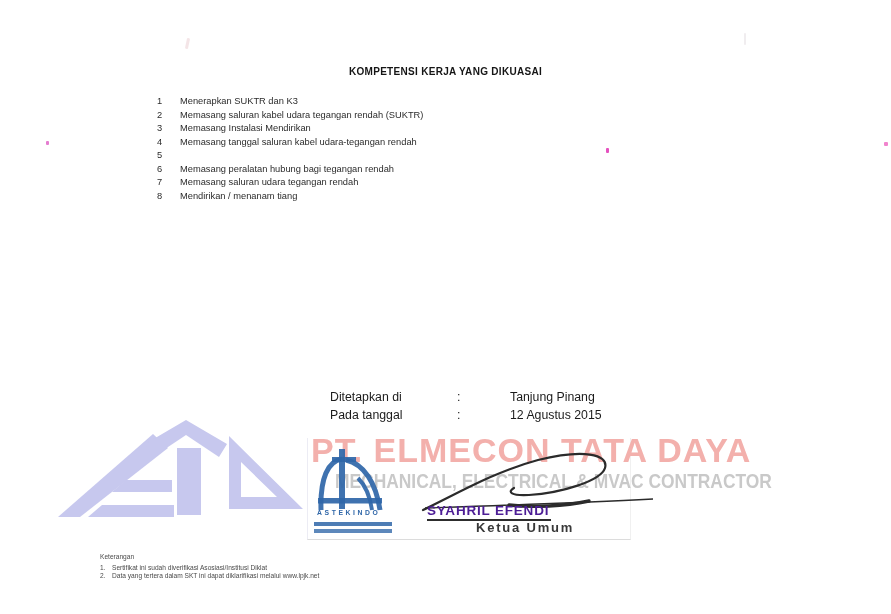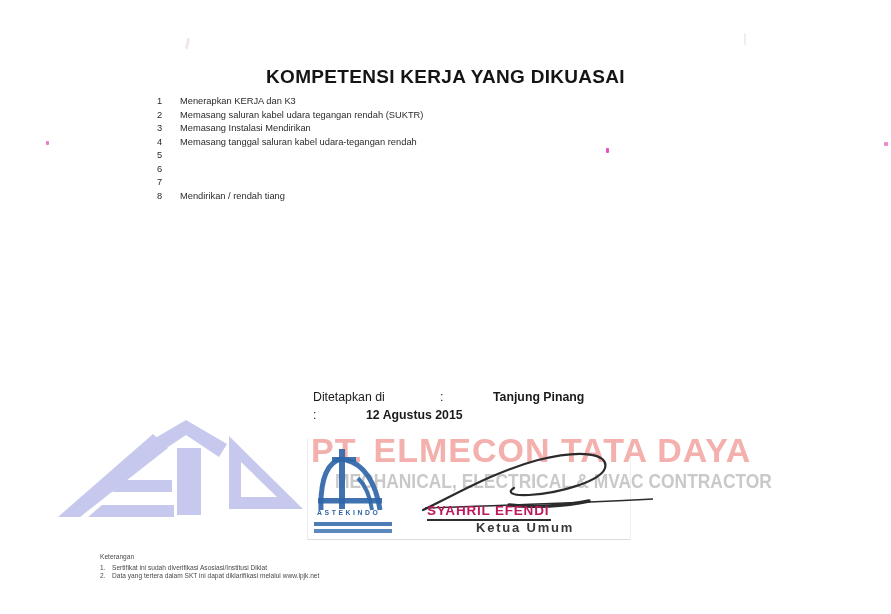--- a/index.html
+++ b/index.html
@@ -1,33 +1,33 @@
 <!DOCTYPE html>
 <html style="--wm-red: #f3b0ac; --wm-gray: #c9c9c9; --lavender: #c7c8ee; --stamp-blue: #2f66a8;"><head>
 <meta charset="utf-8">
 <style>
   html,body{margin:0;padding:0;background:#fff;}
   .page{position:relative;width:891px;height:614px;background:#fff;overflow:hidden;
         font-family:"Liberation Sans",sans-serif;color:#222;}
 
   
   .doc-title{position:absolute;left:0;top:66px;width:100%;text-align:center;
-             font-size:19px;font-weight:bold;letter-spacing:.3px;color:#151515;}
+             font-size:10px;font-weight:bold;letter-spacing:.3px;color:#151515;}
 
   
   .comp-list{position:absolute;left:157px;top:96px;}
   .comp-row{display:flex;height:13.55px;font-size:9.3px;color:#2b2b2b;line-height:11px;}
   .comp-no{width:23px;flex:none;}
 
   
-  .issuance{position:absolute;left:313px;top:390px;font-size:12.3px;color:#1b1b1b;}
+  .issuance{position:absolute;left:330px;top:390px;font-size:12.3px;color:#1b1b1b;}
   .iss-row{display:flex;height:18.3px;line-height:15px;}
   .iss-label{width:127px;flex:none;}
   .iss-colon{width:53px;flex:none;}
-  .iss-value{font-weight:bold;}
+  .iss-value{font-weight:normal;}
 
   
   .etd-logo{position:absolute;left:50px;top:418px;width:265px;height:122px;z-index:1;}
   .etd-logo path,.etd-logo polygon{fill:var(--lavender,#c7c8ee);}
 
   
   .stamp-panel{position:absolute;left:307px;top:438px;width:322px;height:101px;background:#fff;
                border-left:1px solid #ececf4;border-right:1px solid #f0f0f0;border-bottom:1px solid #dcdcdc;z-index:2;}
 
   
@@ -44,21 +44,21 @@
   .stamp-text{position:absolute;left:317px;top:509px;z-index:4;font-size:6.8px;font-weight:bold;
               letter-spacing:2.6px;white-space:nowrap;color:var(--stamp-blue,#2f66a8);}
   .stamp-bar{position:absolute;z-index:4;height:4px;width:78px;left:314px;
              background:var(--stamp-blue,#2f66a8);}
   .stamp-bar.b1{top:522px;opacity:.85;}
   .stamp-bar.b2{top:529px;opacity:.78;}
 
   
   .sig-scribble{position:absolute;left:413px;top:448px;width:245px;height:72px;z-index:5;}
   .sig-name{position:absolute;left:427px;top:503px;z-index:5;font-size:13.5px;font-weight:bold;
-            letter-spacing:.8px;color:#be185d;border-bottom:2px solid #2d2d2d;padding:0 2px 1px 0;}
+            letter-spacing:.8px;color:#4c1d95;border-bottom:2px solid #2d2d2d;padding:0 2px 1px 0;}
   .sig-role{position:absolute;left:432px;top:520px;z-index:5;font-size:13px;font-weight:bold;
             letter-spacing:1.8px;color:#383838;padding-left:44px;}
 
   
   .footer{position:absolute;left:100px;top:553px;font-size:6.6px;color:#4a4a4a;line-height:8px;}
   .footer-heading{margin-bottom:3px;}
   .note-row{display:flex;}
   .note-no{width:12px;flex:none;}
 
   
@@ -72,56 +72,59 @@
 </head>
 <body>
 
 <div class="page">
 
   <div class="doc-title">KOMPETENSI KERJA YANG DIKUASAI</div>
 
   <div class="comp-list">
     <div class="comp-row">
       <span class="comp-no">1</span>
-      <span class="comp-text">Menerapkan KERJA dan K3</span>
+      <span class="comp-text">Menerapkan SUKTR dan K3</span>
     </div>
     <div class="comp-row">
       <span class="comp-no">2</span>
       <span class="comp-text">Memasang saluran kabel udara tegangan rendah (SUKTR)</span>
     </div>
     <div class="comp-row">
       <span class="comp-no">3</span>
       <span class="comp-text">Memasang Instalasi Mendirikan</span>
     </div>
     <div class="comp-row">
       <span class="comp-no">4</span>
       <span class="comp-text">Memasang tanggal saluran kabel udara-tegangan rendah</span>
     </div>
     <div class="comp-row">
       <span class="comp-no">5</span>
     </div>
     <div class="comp-row">
       <span class="comp-no">6</span>
+      <span class="comp-text">Memasang peralatan hubung bagi tegangan rendah</span>
     </div>
     <div class="comp-row">
       <span class="comp-no">7</span>
+      <span class="comp-text">Memasang saluran udara tegangan rendah</span>
     </div>
     <div class="comp-row">
       <span class="comp-no">8</span>
-      <span class="comp-text">Mendirikan / rendah tiang</span>
+      <span class="comp-text">Mendirikan / menanam tiang</span>
     </div>
   </div>
 
   <div class="issuance">
     <div class="iss-row">
       <span class="iss-label">Ditetapkan di</span>
       <span class="iss-colon">:</span>
       <span class="iss-value">Tanjung Pinang</span>
     </div>
     <div class="iss-row">
+      <span class="iss-label">Pada tanggal</span>
       <span class="iss-colon">:</span>
       <span class="iss-value">12 Agustus 2015</span>
     </div>
   </div>
 
   <svg class="etd-logo" viewBox="0 0 265 122" aria-hidden="true">
     <polygon points="8,99 103,16 118,30 30,99"></polygon>
     <polygon points="76,62 122,62 122,74 62,74"></polygon>
     <polygon points="52,87 124,87 124,99 38,99"></polygon>
     <polygon points="136,2 177,26 169,39 136,17 103,39 95,26"></polygon>

